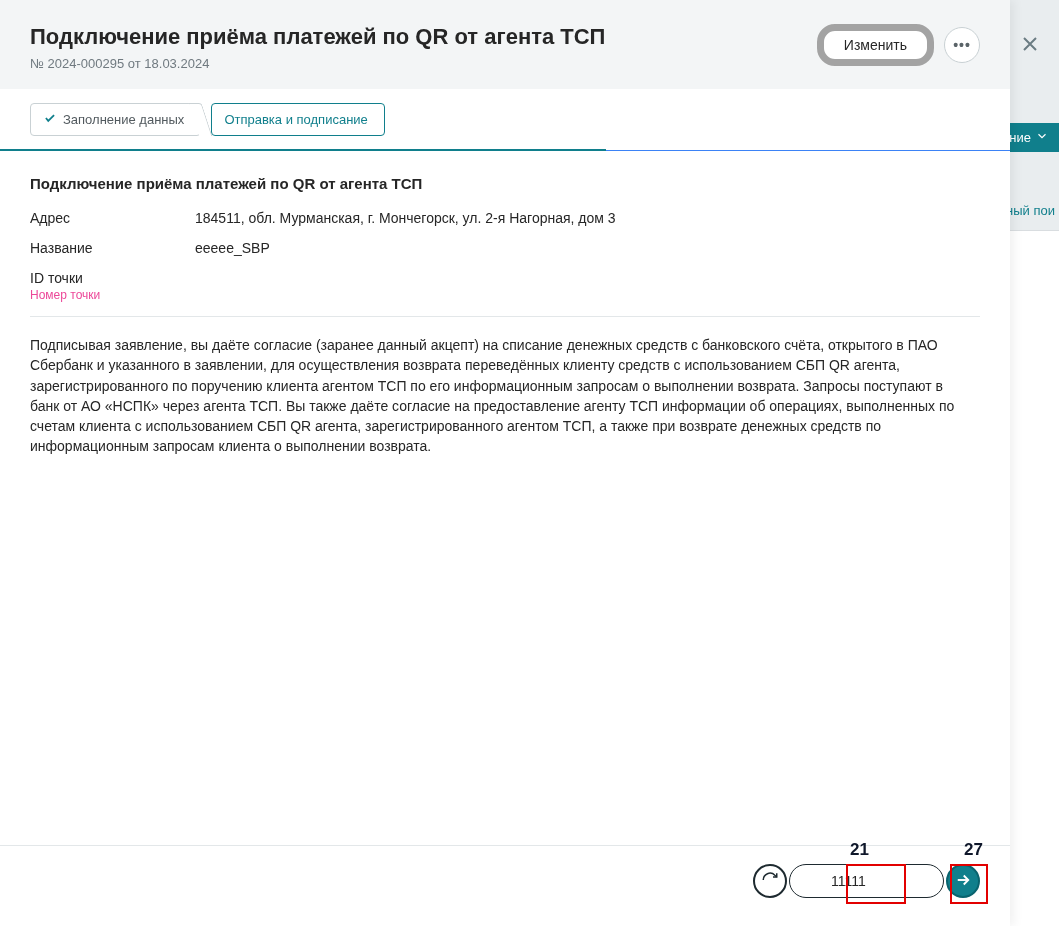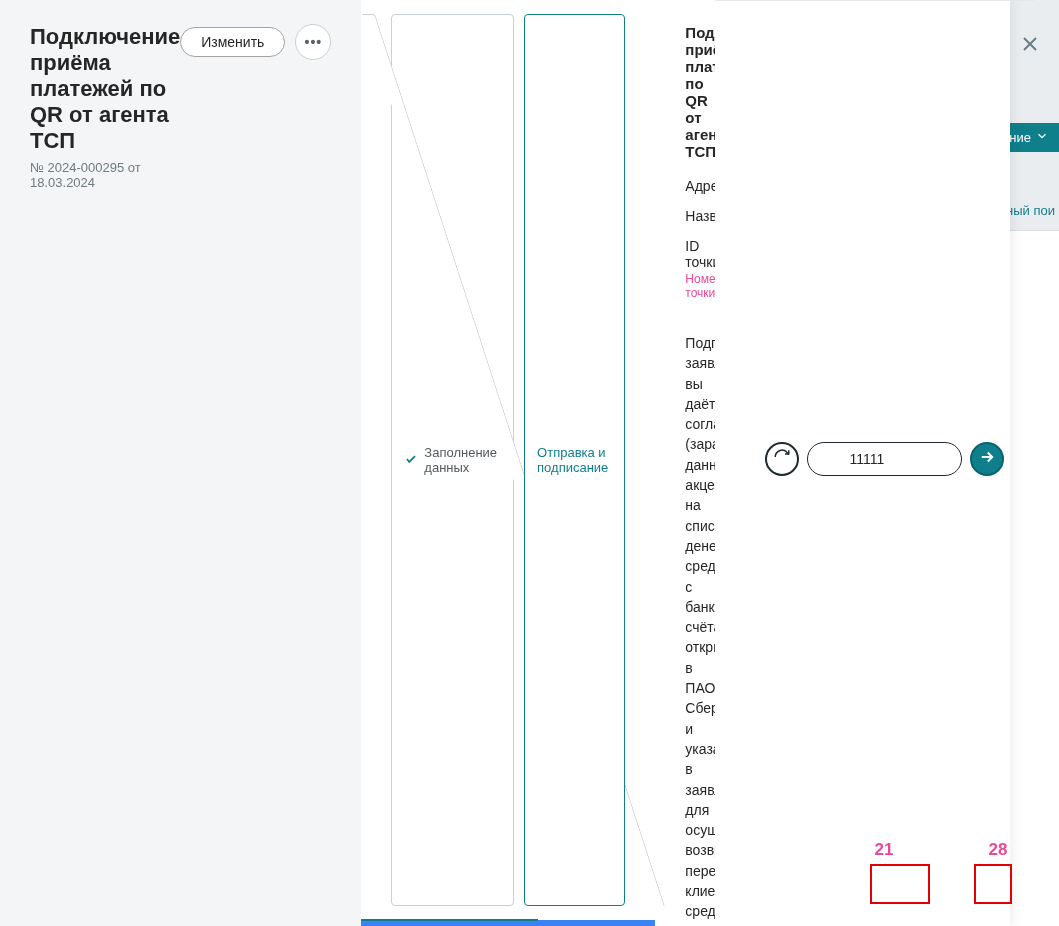--- a/index.html
+++ b/index.html
@@ -63,21 +63,21 @@
 
   
   .modal {
     position: absolute;
     top: 0; left: 0;
     width: 1010px;
     height: 926px;
     background: #fff;
     box-shadow: 4px 0 10px rgba(0,0,0,.06);
     display: flex;
-    flex-direction: row;
+    flex-direction: column;
   }
 
   .modal-header {
     background: #f3f5f6;
     padding: 24px 30px 18px 30px;
     display: flex;
     align-items: flex-start;
     justify-content: space-between;
   }
   .modal-title {
@@ -86,21 +86,21 @@
     margin: 0 0 6px 0;
   }
   .modal-subtitle {
     color: #707a80;
     font-size: 13px;
   }
   .header-actions {
     display: flex; gap: 10px; align-items: center;
   }
   .btn-outline {
-    border: 1px solid #a3a3a3;
+    border: 7px solid #a3a3a3;
     background: #fff;
     border-radius: 18px;
     padding: 6px 20px;
     font-size: 14px;
     cursor: pointer;
     color: #262626;
   }
   .icon-btn {
     width: 36px; height: 36px;
     border: 1px solid #c9d1d4;
@@ -113,21 +113,21 @@
     font-size: 14px;
     font-weight: 700;
   }
 
   
   .stepper {
     background: #fff;
     padding: 14px 30px 0 30px;
     display: flex;
     gap: 10px;
-    border-bottom: 6px solid #3b82f6;
+    border-bottom: 1px solid #3b82f6;
     position: relative;
   }
   .step {
     border: 1px solid #c9d1d4;
     border-radius: 4px;
     padding: 7px 16px 7px 12px;
     font-size: 13px;
     display: flex;
     align-items: center;
     gap: 6px;
@@ -218,21 +218,21 @@
     font-size: 15px;
     margin-bottom: 6px;
   }
   .footer-status-sub {
     color: #6a7277;
     font-size: 14px;
   }
   .sms-block {
     display: flex;
     align-items: flex-end;
-    gap: 8px;
+    gap: 2px;
   }
   .refresh-btn {
     width: 34px; height: 34px;
     border: 2px solid #1e2a30;
     border-radius: 50%;
     display: flex; align-items: center; justify-content: center;
     cursor: pointer;
     background: #fff;
   }
   .refresh-btn svg { width: 18px; height: 18px; }
@@ -269,21 +269,21 @@
   .submit-btn svg { width: 18px; height: 18px; color: #fff; }
 
   
   .annot-box {
     position: absolute;
     border: 2px solid #e20000;
     pointer-events: none;
   }
   .annot-label {
     position: absolute;
-    color: #ec4899;
+    color: #0f172a;
     font-size: 17px;
     font-weight: 600;
     pointer-events: none;
     margin-left: 30px;
   }
 </style>
 </head>
 <body>
 
 <div class="page">
@@ -336,20 +336,21 @@
         <span>Отправка и подписание</span>
       </div>
       <div class="progress-underline"></div>
     </div>
 
     <div class="body">
       <div class="section-title">Подключение приёма платежей по QR от агента ТСП</div>
 
       <div class="kv-row">
         <div class="kv-label">Адрес</div>
+        <div class="kv-value">184511, обл. Мурманская, г. Мончегорск, ул. 2-я Нагорная, дом 3</div>
       </div>
 
       <div class="kv-row">
         <div class="kv-label">Название</div>
         <div class="kv-value">eeeee_SBP</div>
       </div>
 
       <div class="kv-row">
         <div class="kv-label">
           <div>ID точки</div>
@@ -386,18 +387,18 @@
                 <path d="M5 12h13"></path>
                 <path d="M13 6l6 6-6 6"></path>
               </svg>
           </span>
         </div>
       </div>
 
       <div class="annot-label" style="bottom:66px; right:141px;">21</div>
       <div class="annot-box" style="bottom:22px; right:104px; width:60px; height:40px;"></div>
 
-      <div class="annot-label" style="bottom:66px; right:27px;">28</div>
+      <div class="annot-label" style="bottom:66px; right:27px;">27</div>
       <div class="annot-box" style="bottom:22px; right:22px; width:38px; height:40px;"></div>
     </div>
 
   </div>
 </div>
 
 </body></html>

